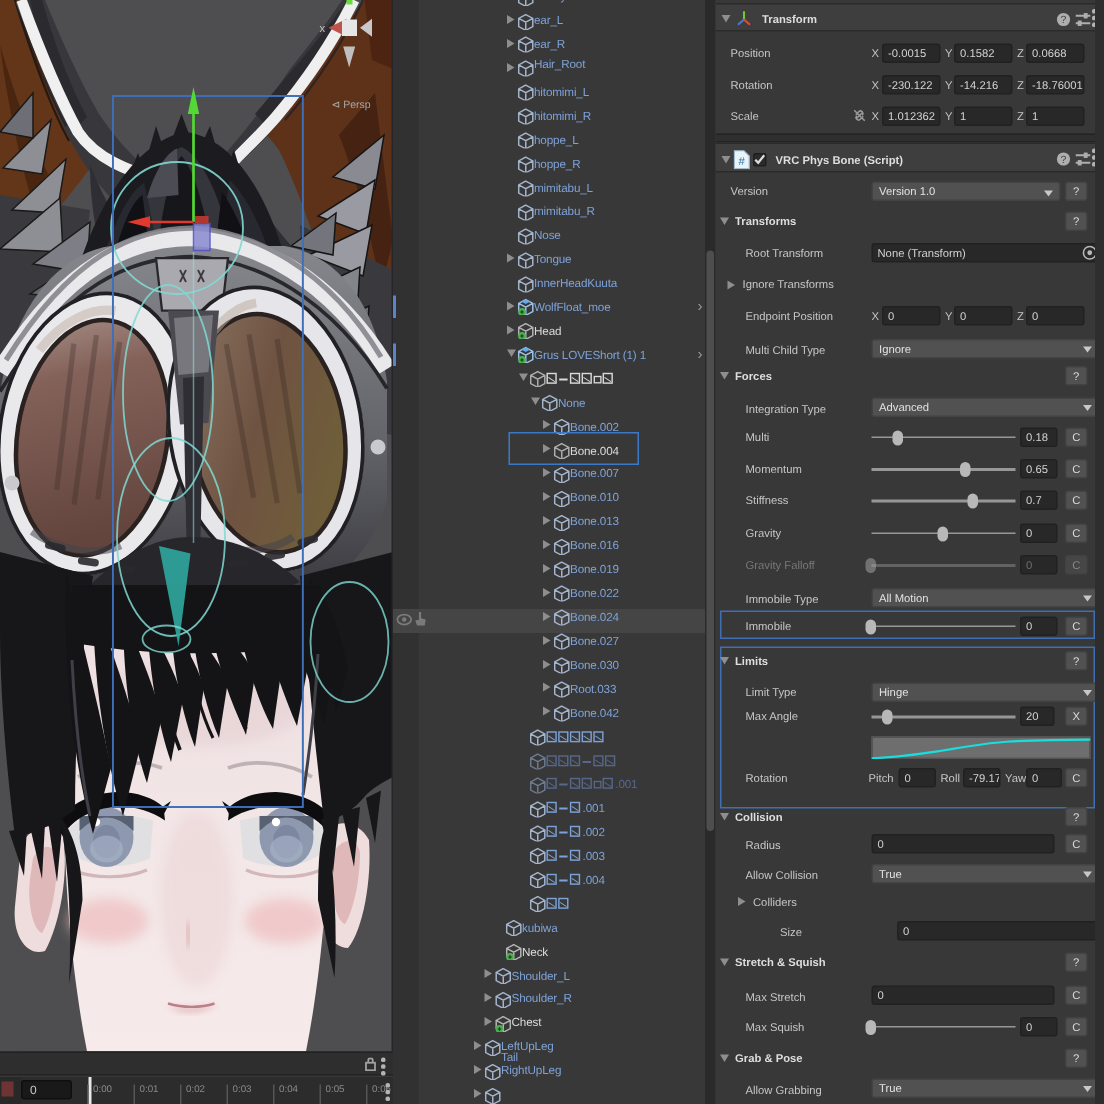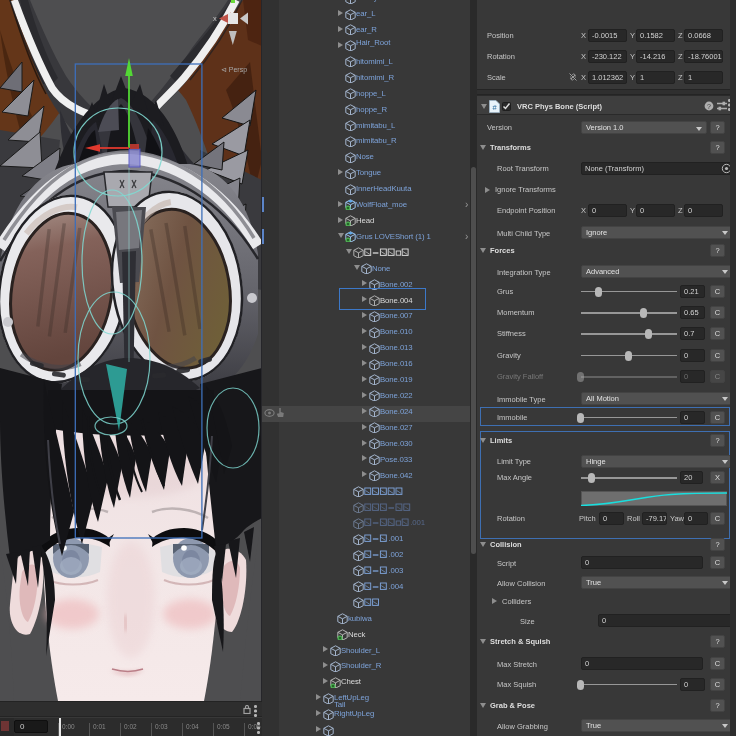--- a/index.html
+++ b/index.html
@@ -485,21 +485,21 @@
       <span class="hl" style="left:118px;top:422.8px;color:#7da2d8">Bone.027</span>
 <i class="tr" style="left:100px;top:439.58000000000004px"></i>
       <svg class="ci" style="left:107px;top:438.1px" width="11" height="11">
         <use href="#cubeb"></use>
       </svg>
       <span class="hl" style="left:118px;top:438.7px;color:#7da2d8">Bone.030</span>
 <i class="tr" style="left:100px;top:455.49px"></i>
       <svg class="ci" style="left:107px;top:454.0px" width="11" height="11">
         <use href="#cubeb"></use>
       </svg>
-      <span class="hl" style="left:118px;top:454.6px;color:#7da2d8">Pose.033</span>
+      <span class="hl" style="left:118px;top:454.6px;color:#7da2d8">Root.033</span>
 <i class="tr" style="left:100px;top:471.40000000000003px"></i>
       <svg class="ci" style="left:107px;top:469.9px" width="11" height="11">
         <use href="#cubeb"></use>
       </svg>
       <span class="hl" style="left:118px;top:470.5px;color:#7da2d8">Bone.042</span>
 <svg class="ci" style="left:91px;top:485.8px" width="11" height="11">
         <use href="#cubeb"></use>
       </svg>
       <svg width="41" height="9" style="position:absolute;left:102px;top:486.6px">
         <rect x="0.8" y="1" width="5.9" height="6.4" fill="none" stroke="#7da2d8" stroke-width="0.95"></rect>
@@ -637,20 +637,39 @@
       </svg>
       <span class="hl" style="left:72px;top:700px;color:#7da2d8">Tail</span>
 <div style="position:absolute;left:77px;top:288px;width:87px;height:22px;border:1.5px solid #3c78c8"></div>
 <div style="position:absolute;left:0;top:197px;width:2px;height:15px;background:#5b84c8"></div>
 <div style="position:absolute;left:0;top:229px;width:2px;height:15px;background:#5b84c8"></div>
 </div>
 <div id="scrollcol">
       <div style="position:absolute;left:1px;top:167px;width:5px;height:387px;background:#4e4e4e;border-radius:3px"></div>
     </div>
 <div id="insp">
+<div class="chdr" style="top:2px">
+<i class="td" style="left:4px;top:7px"></i>
+<svg width="12" height="12" viewBox="0 0 12 12" style="position:absolute;left:13px;top:4px">
+          <path d="M6 6 V0.5" stroke="#71c837" stroke-width="1.4"></path>
+          <path d="M6 6 L2 9.5" stroke="#3b7de0" stroke-width="1.4"></path>
+          <path d="M6 6 L10 9.5" stroke="#e04b3a" stroke-width="1.4"></path>
+        </svg>
+<span class="lbl b" style="left:31px;top:5px">Transform</span>
+<svg width="10" height="10" viewBox="0 0 10 10" style="position:absolute;left:227px;top:5px">
+          <circle cx="5" cy="5" r="4.4" fill="#aeaeae"></circle>
+          <text x="5" y="7.6" font-size="7" text-anchor="middle" fill="#3e3e3e" font-family="Liberation Sans">?</text>
+        </svg>
+        <svg width="10" height="10" viewBox="0 0 10 10" style="position:absolute;left:240px;top:5px">
+          <path d="M0 2.5 H10 M0 7.5 H10" stroke="#aeaeae" stroke-width="1.3"></path>
+          <rect x="5.5" y="0.7" width="2.6" height="3.6" fill="#aeaeae"></rect>
+          <rect x="1.5" y="5.7" width="2.6" height="3.6" fill="#aeaeae"></rect>
+        </svg>
+        <div class="kebab" style="left:251px;top:3px"></div>
+</div>
 <span class="lbl" style="left:10px;top:30.5px">Position</span>
       <span class="lbl" style="left:104px;top:30.5px">X</span>
       <div class="fld" style="left:111px;top:28.5px;width:39px;height:13px">-0.0015</div>
       <span class="lbl" style="left:153px;top:30.5px">Y</span>
       <div class="fld" style="left:159px;top:28.5px;width:39px;height:13px">0.1582</div>
       <span class="lbl" style="left:201px;top:30.5px">Z</span>
       <div class="fld" style="left:207px;top:28.5px;width:39px;height:13px">0.0668</div>
 <span class="lbl" style="left:10px;top:51.5px">Rotation</span>
       <span class="lbl" style="left:104px;top:51.5px">X</span>
       <div class="fld" style="left:111px;top:49.5px;width:39px;height:13px">-230.122</div>
@@ -712,24 +731,24 @@
       <div class="fld" style="left:159px;top:204px;width:39px;height:13px">0</div>
       <span class="lbl" style="left:201px;top:206px">Z</span>
       <div class="fld" style="left:207px;top:204px;width:39px;height:13px">0</div>
 <span class="lbl" style="left:20px;top:229px">Multi Child Type</span>
 <div class="dd" style="left:104px;top:225.5px;width:152px">Ignore<i class="dda"></i></div>
 <i class="td" style="left:3px;top:247.5px"></i>
       <span class="lbl b" style="left:13px;top:245.5px">Forces</span>
       <div class="btn" style="left:233px;top:243.5px;width:15px">?</div>
 <span class="lbl" style="left:20px;top:268px">Integration Type</span>
 <div class="dd" style="left:104px;top:264.5px;width:152px">Advanced<i class="dda"></i></div>
-<span class="lbl" style="left:20px;top:286.8px">Grus</span>
+<span class="lbl" style="left:20px;top:286.8px">Multi</span>
       <div style="position:absolute;left:104px;top:290.8px;width:96px;height:1.5px;background:#979797;"></div>
       <div style="position:absolute;left:118px;top:286.8px;width:7px;height:10px;border-radius:3.5px;background:#b8b8b8;"></div>
-      <div class="fld" style="left:203px;top:284.8px;width:25px;height:13px">0.21</div>
+      <div class="fld" style="left:203px;top:284.8px;width:25px;height:13px">0.18</div>
       <div class="btn" style="left:233px;top:284.8px;width:15px">C</div>
 <span class="lbl" style="left:20px;top:308.1px">Momentum</span>
       <div style="position:absolute;left:104px;top:312.1px;width:96px;height:1.5px;background:#979797;"></div>
       <div style="position:absolute;left:163px;top:308.1px;width:7px;height:10px;border-radius:3.5px;background:#b8b8b8;"></div>
       <div class="fld" style="left:203px;top:306.1px;width:25px;height:13px">0.65</div>
       <div class="btn" style="left:233px;top:306.1px;width:15px">C</div>
 <span class="lbl" style="left:20px;top:329.4px">Stiffness</span>
       <div style="position:absolute;left:104px;top:333.4px;width:96px;height:1.5px;background:#979797;"></div>
       <div style="position:absolute;left:168px;top:329.4px;width:7px;height:10px;border-radius:3.5px;background:#b8b8b8;"></div>
       <div class="fld" style="left:203px;top:327.4px;width:25px;height:13px">0.7</div>
@@ -771,21 +790,21 @@
 <span class="lbl s8" style="left:102px;top:513.5px">Pitch</span>
 <div class="fld" style="left:122px;top:511.5px;width:25px;height:13px">0</div>
 <span class="lbl s8" style="left:150px;top:513.5px">Roll</span>
 <div class="fld" style="left:165px;top:511.5px;width:25px;height:13px;font-size:7.5px">-79.17</div>
 <span class="lbl s8" style="left:193px;top:513.5px">Yaw</span>
 <div class="fld" style="left:207px;top:511.5px;width:24px;height:13px">0</div>
 <div class="btn" style="left:233px;top:511.5px;width:15px">C</div>
 <i class="td" style="left:3px;top:541.5px"></i>
       <span class="lbl b" style="left:13px;top:539.5px">Collision</span>
       <div class="btn" style="left:233px;top:537.5px;width:15px">?</div>
-<span class="lbl" style="left:20px;top:559px">Script</span>
+<span class="lbl" style="left:20px;top:559px">Radius</span>
 <div class="fld" style="left:104px;top:555.5px;width:122px;height:13px">0</div>
 <div class="btn" style="left:233px;top:555.5px;width:15px">C</div>
 <span class="lbl" style="left:20px;top:579px">Allow Collision</span>
 <div class="dd" style="left:104px;top:575.5px;width:152px">True<i class="dda"></i></div>
 <i class="tr" style="left:15px;top:598px"></i>
 <span class="lbl" style="left:25px;top:597px">Colliders</span>
 <span class="lbl" style="left:43px;top:617px">Size</span>
 <div class="fld" style="left:121px;top:613.5px;width:135px;height:13px">0</div>
 <i class="td" style="left:3px;top:638.5px"></i>
       <span class="lbl b" style="left:13px;top:636.5px">Stretch &amp; Squish</span>

